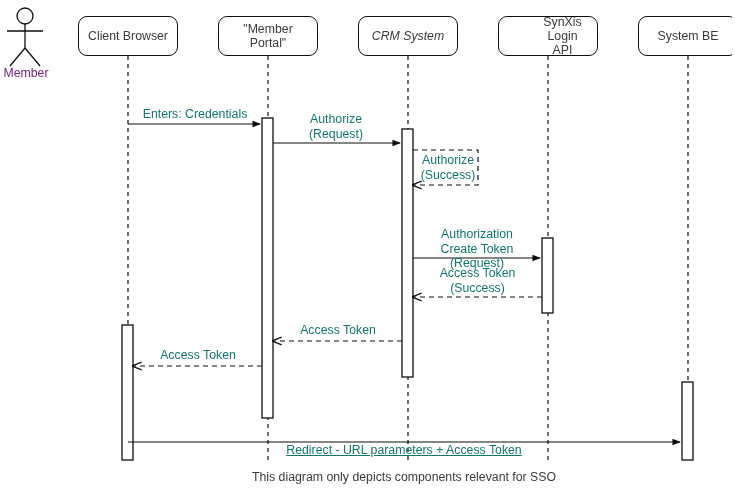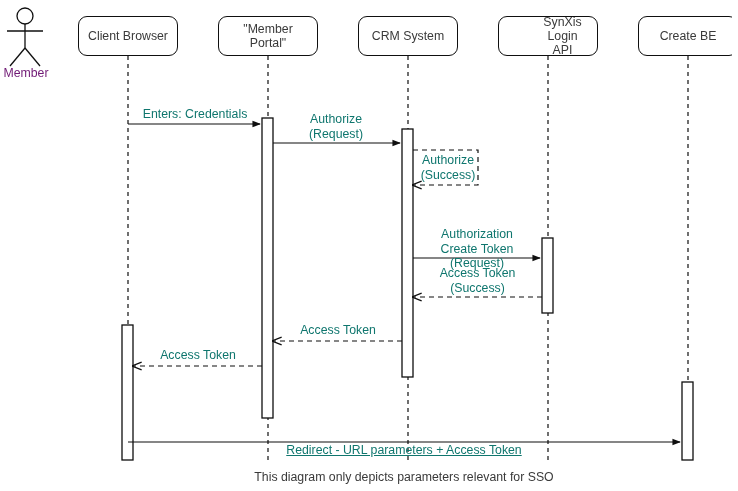--- a/index.html
+++ b/index.html
@@ -107,37 +107,37 @@
         <line x1="402" x2="273" y1="341" y2="341" stroke="#0f0f0f" stroke-width="1.2" stroke-dasharray="5 4" marker-end="url(#arrow-open)"></line>
         <line x1="262" x2="133" y1="366" y2="366" stroke="#0f0f0f" stroke-width="1.2" stroke-dasharray="5 4" marker-end="url(#arrow-open)"></line>
         <line x1="128" x2="680" y1="442" y2="442" stroke="#0f0f0f" stroke-width="1.2" marker-end="url(#arrow-solid)"></line>
       </g>
   </svg>
 
   <div id="participants-layer">
       <div class="lifeline-box" style="left: 78px; top: 16px; width: 100px; height: 40px;">Client Browser</div>
       <div class="lifeline-box" style="left: 218px; top: 16px; width: 100px; height: 40px;">"Member
 Portal"</div>
-      <div class="lifeline-box" style="left: 358px; top: 16px; width: 100px; height: 40px;">CRM System</div>
+      <div class="lifeline-box" style="left: 358px; top: 16px; width: 100px; height: 40px; font-style: italic;">CRM System</div>
       <div class="lifeline-box" style="left: 498px; top: 16px; width: 100px; height: 40px; padding-left: 29px;">SynXis Login
 API</div>
-      <div class="lifeline-box" style="left: 638px; top: 16px; width: 100px; height: 40px;">Create BE</div>
+      <div class="lifeline-box" style="left: 638px; top: 16px; width: 100px; height: 40px;">System BE</div>
     </div>
   <div id="labels-layer">
       <div class="msg-label" style="left: 131px; top: 107px; width: 128px;">Enters: Credentials</div>
       <div class="msg-label" style="left: 273px; top: 112px; width: 126px;">Authorize
 (Request)</div>
       <div class="msg-label" style="left: 415px; top: 153px; width: 66px;">Authorize
 (Success)</div>
       <div class="msg-label" style="left: 413px; top: 227px; width: 128px;">Authorization
 Create Token
 (Request)</div>
       <div class="msg-label" style="left: 413px; top: 266px; width: 129px;">Access Token
 (Success)</div>
       <div class="msg-label" style="left: 274px; top: 323px; width: 128px;">Access Token</div>
       <div class="msg-label" style="left: 134px; top: 348px; width: 128px;">Access Token</div>
       <div class="msg-label" style="left: 170px; top: 443px; width: 468px; text-decoration: underline;">Redirect - URL parameters + Access Token</div>
     </div>
 
   <div class="actor-label" style="left:0px; top:66px; width:52px;">Member</div>
 
-  <div class="footnote" style="left:170px; top:470px; width:468px;">This diagram only depicts parameters relevant for SSO</div>
+  <div class="footnote" style="left:170px; top:470px; width:468px;">This diagram only depicts components relevant for SSO</div>
 </div>
 
 </body></html>

